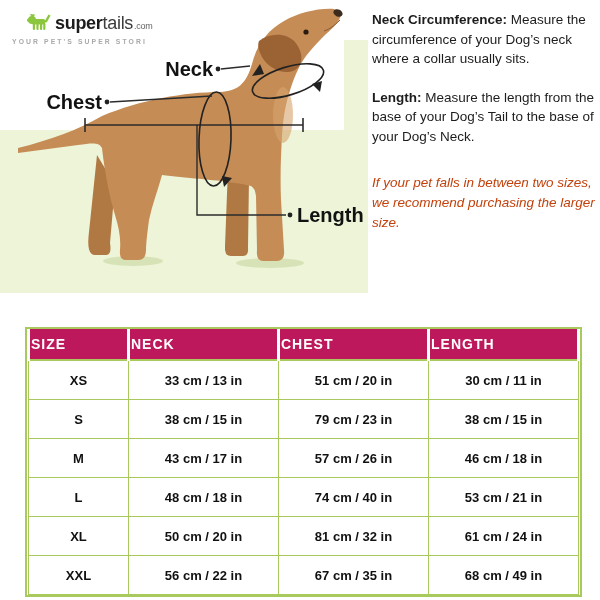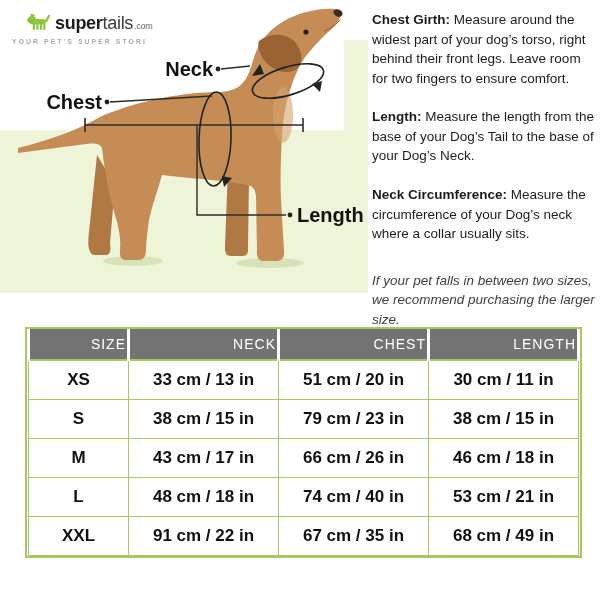--- a/index.html
+++ b/index.html
@@ -21,31 +21,31 @@
   .brand b{font-weight:800;}
   .brand .tails{font-weight:400;color:#3c3c3c;}
   .brand .tld{font-size:9px;color:#666;margin-left:1px;}
   .tagline{margin-top:4px;font-size:6.8px;font-weight:600;letter-spacing:2.1px;color:#a9a9a9;}
 
   
   .instructions{position:absolute;left:372px;top:10px;width:226px;
                 font-size:13.5px;line-height:1.45;color:#1c1c1c;}
   .instructions p{margin:0 0 19px 0;}
   .instructions strong{font-weight:700;}
-  .fit-note{margin-top:27px;font-style:italic;font-size:13.5px;line-height:1.45;color:#404040;}
+  .fit-note{margin-top:27px;font-style:italic;font-size:13.5px;line-height:1.45;color:#c2410c;}
 
   
   .table-wrap{position:absolute;left:25px;top:327px;width:553px;border:2px solid #a8c95b;background:#fff;}
   table.size-table{border-collapse:collapse;width:100%;table-layout:fixed;}
   .size-table col.c-size{width:100px;}
-  .size-table th{background:#737373;color:#fff;font-weight:400;font-size:14px;letter-spacing:1px;
+  .size-table th{background:#be185d;color:#fff;font-weight:700;font-size:14px;letter-spacing:1px;
                  height:28px;border-left:3px solid #fff;border-right:3px solid #fff;
-                 border-bottom:2px solid #a8c95b;text-align:right;}
+                 border-bottom:2px solid #a8c95b;text-align:left;}
   .size-table td{border:1.5px solid #a8c95b;height:36px;text-align:center;
-                 font-weight:700;font-size:17px;color:#111;}
+                 font-weight:700;font-size:13px;color:#111;}
 </style>
 </head>
 <body>
 
 <div class="page">
 
   <div class="illustration">
     <svg width="370" height="300" viewBox="0 0 370 300">
 
       <rect x="0" y="130" width="368" height="163" fill="#edf4d8"></rect>
@@ -137,23 +137,22 @@
           <rect x="14" y="11" width="2.2" height="7" rx="1"></rect>
           <rect x="17.2" y="11" width="2.2" height="7" rx="1"></rect>
         </g>
       </svg>
       <span class="brand"><b>super</b><span class="tails">tails</span><span class="tld">.com</span></span>
     </div>
     <div class="tagline">YOUR PET'S SUPER STORI</div>
   </div>
 
   <div class="instructions">
-    <p><strong>Chest Girth:</strong> <span>Measure around the widest part of your dog’s torso, right behind their front legs. Leave room for two fingers to ensure comfort.</span></p>
+    <p><strong>Neck Circumference:</strong> <span>Measure the circumference of your Dog’s neck where a collar usually sits.</span></p>
     <p><strong>Length:</strong> <span>Measure the length from the base of your Dog’s Tail to the base of your Dog’s Neck.</span></p>
-    <p><strong>Neck Circumference:</strong> <span>Measure the circumference of your Dog’s neck where a collar usually sits.</span></p>
     <div class="fit-note">If your pet falls in between two sizes, we recommend purchasing the larger size.</div>
   </div>
 
   <div class="table-wrap">
     <table class="size-table">
       <colgroup>
           <col class="c-size">
           <col>
           <col>
           <col>
@@ -175,32 +174,38 @@
         </tr>
         <tr>
           <td>S</td>
           <td>38 cm / 15 in</td>
           <td>79 cm / 23 in</td>
           <td>38 cm / 15 in</td>
         </tr>
         <tr>
           <td>M</td>
           <td>43 cm / 17 in</td>
-          <td>66 cm / 26 in</td>
+          <td>57 cm / 26 in</td>
           <td>46 cm / 18 in</td>
         </tr>
         <tr>
           <td>L</td>
           <td>48 cm / 18 in</td>
           <td>74 cm / 40 in</td>
           <td>53 cm / 21 in</td>
         </tr>
         <tr>
+          <td>XL</td>
+          <td>50 cm / 20 in</td>
+          <td>81 cm / 32 in</td>
+          <td>61 cm / 24 in</td>
+        </tr>
+        <tr>
           <td>XXL</td>
-          <td>91 cm / 22 in</td>
+          <td>56 cm / 22 in</td>
           <td>67 cm / 35 in</td>
           <td>68 cm / 49 in</td>
         </tr>
       </tbody>
     </table>
   </div>
 
 </div>
 
 </body></html>

